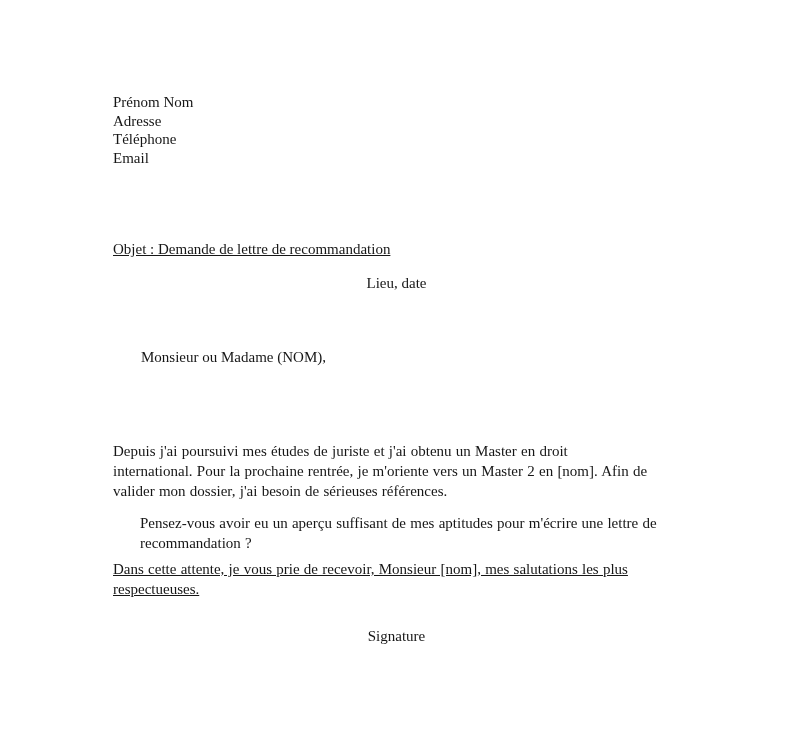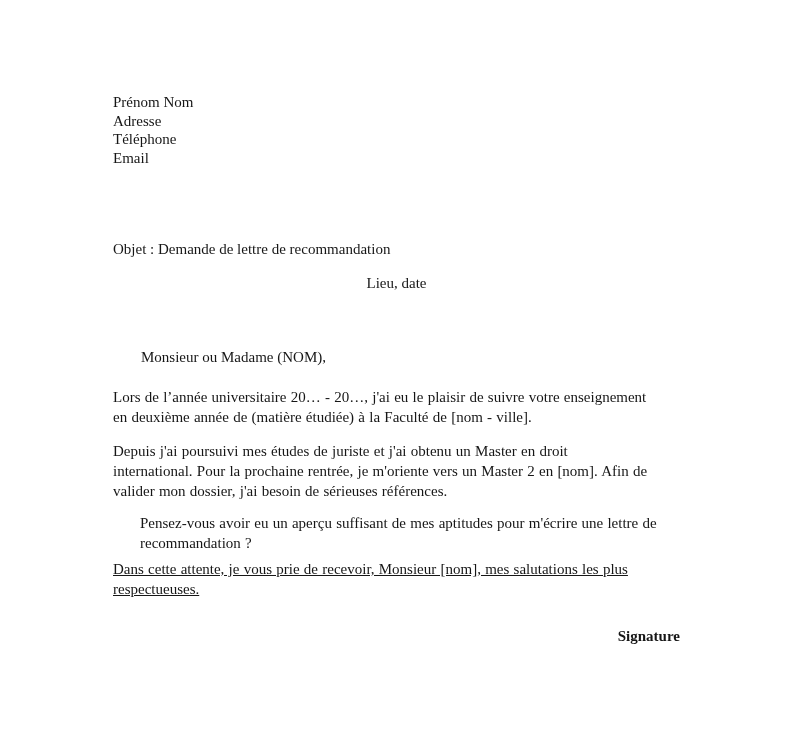--- a/index.html
+++ b/index.html
@@ -31,20 +31,21 @@
     left: 113px;
     width: 567px;
   }
   .sender {
     top: 93px;
     line-height: 18.7px;
   }
   .subject {
     top: 240px;
     line-height: 19.5px;
+    text-decoration: underline;
   }
   .place-date {
     top: 274px;
     text-align: center;
     line-height: 19.5px;
   }
   .salutation {
     top: 348px;
     line-height: 19.5px;
     margin-left: 28px;
@@ -52,23 +53,22 @@
   .para {
     line-height: 19.8px;
     word-spacing: 0.5px;
   }
   .p1 { top: 388px; }
   .p2 { top: 442px; }
   .p3 { top: 514px; margin-left: 27px; }
   .p4 { top: 560px; text-decoration: underline; }
   .signature {
     top: 627px;
-    text-align: right;
+    text-align: center;
     line-height: 19.5px;
-    font-weight: bold;
   }
 </style>
 </head>
 <body>
 
 <div class="page">
 
   <div class="edge-line"></div>
 
   <div class="block sender">
@@ -77,24 +77,20 @@
     <div>Téléphone</div>
     <div>Email</div>
   </div>
 
   <div class="block subject">Objet : Demande de lettre de recommandation</div>
 
   <div class="block place-date">Lieu, date</div>
 
   <div class="block salutation">Monsieur ou Madame (NOM),</div>
 
-  <div class="block para p1">
-    <div>Lors de l’année universitaire 20… - 20…, j'ai eu le plaisir de suivre votre enseignement</div>
-    <div>en deuxième année de (matière étudiée) à la Faculté de [nom - ville].</div>
-  </div>
 
   <div class="block para p2">
     <div>Depuis j'ai poursuivi mes études de juriste et j'ai obtenu un Master en droit</div>
     <div>international. Pour la prochaine rentrée, je m'oriente vers un Master 2 en [nom]. Afin de</div>
     <div>valider mon dossier, j'ai besoin de sérieuses références.</div>
   </div>
 
   <div class="block para p3">
     <div>Pensez-vous avoir eu un aperçu suffisant de mes aptitudes pour m'écrire une lettre de</div>
     <div>recommandation ?</div>

